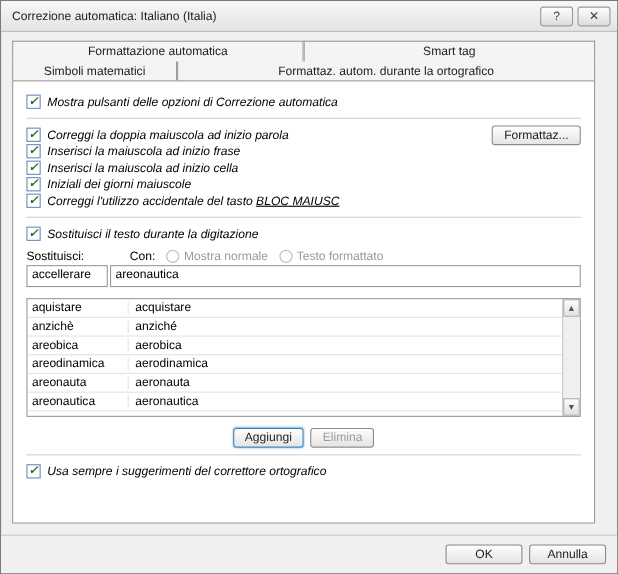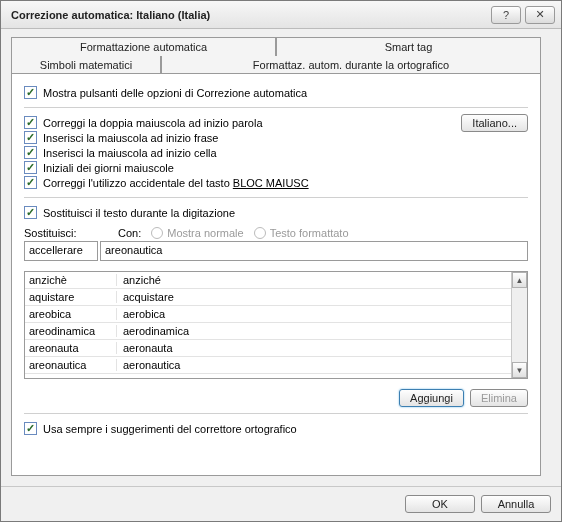--- a/index.html
+++ b/index.html
@@ -1,32 +1,32 @@
 <!DOCTYPE html>
 <html><head>
 <meta charset="utf-8">
 <style>
   * { box-sizing: border-box; font-family: "Segoe UI", Tahoma, sans-serif; font-size: 11px; }
   body { margin: 0; background: #ececec; width: 562px; height: 522px; overflow: hidden; }
   .window { width: 562px; height: 522px; background: #f0f0f0; border: 1px solid #7a7a7a; display: flex; flex-direction: column; }
   .titlebar { height: 28px; background: linear-gradient(#f7f7f7, #e4e4e4); border-bottom: 1px solid #bbb; display: flex; align-items: center; padding: 0 6px 0 10px; }
-  .titlebar .title { flex: 1; color: #222; font-weight: bold; }
+  .titlebar .title { flex: 1; color: #222; }
   .titlebar .tbtn { width: 30px; height: 18px; margin-left: 4px; border: 1px solid #9a9a9a; border-radius: 3px; background: linear-gradient(#fefefe,#dcdcdc); display:flex;align-items:center;justify-content:center; color:#444; font-size:11px;}
   .client { flex:1; padding: 8px 20px 10px 10px; display:flex; flex-direction:column; }
   .tabstrip { display:flex; flex-wrap:wrap; }
   .tabrow { display:flex; width:100%; }
   .tab { border:1px solid #9a9a9a; border-bottom:none; background:#f4f4f4; padding:3px 0; text-align:center; color:#222; }
   .tabrow.top .tab { flex:1; }
   .tabrow.bot .tab { border-top:none; }
   .tabrow.bot .tab.active { background:#fff; border-bottom:1px solid #fff; position:relative; z-index:2; }
   .tabrow.bot .tab.t1 { width: 170px;}
   .tabrow.bot .tab.t2 { width: 150px;}
   .tabrow.bot .tab.t3 { flex:1;}
   .panel { border:1px solid #9a9a9a; background:#fff; flex:1; margin-top:-1px; padding:10px 12px; display:flex; flex-direction:column; overflow:hidden;}
-  .row { display:flex; align-items:center; margin:2px 0; }
+  .row { display:flex; align-items:center; margin:2px 0;font-style:italic; }
   .chk { width:13px; height:13px; border:1px solid #6a8bbf; background:#fff; margin-right:6px; display:flex; align-items:center; justify-content:center; flex-shrink:0;}
   .chk.checked::after { content:"✓"; color:#2b6b2b; font-size:11px; line-height:11px; font-weight:bold;}
   .hr { height:1px; background:#d0d0d0; margin:6px 0; }
   .btn { border:1px solid #8a8a8a; background:linear-gradient(#fefefe,#e4e4e4); padding:2px 10px; border-radius:3px; color:#222; }
   .btn.disabled { color:#9a9a9a; }
   .btn.primary { border:1px solid #3c7fb1; box-shadow:0 0 2px #6cb7e8; }
   .ex-row { display:flex; }
   .ex-row .left { flex:1; }
   .radio { width:12px;height:12px;border:1px solid #888;border-radius:50%;margin:0 4px 0 10px;display:inline-block;vertical-align:middle; position:relative;}
   .radio.dis{border-color:#bbb;}
@@ -36,21 +36,21 @@
   .input.k { width:74px; margin-right:2px;}
   .input.v { flex:1;}
   .listwrap { margin-top:10px; border:1px solid #9a9a9a; display:flex; height:108px;}
   .list { flex:1; overflow:hidden;}
   .lrow { display:flex; border-bottom:1px solid #e3e3e3; height:17px; align-items:center;}
   .lrow .c1 { width:92px; padding-left:4px; border-right:1px solid #e3e3e3;}
   .lrow .c2 { flex:1; padding-left:6px;}
   .scroll { width:16px; background:#efefef; border-left:1px solid #c8c8c8; display:flex; flex-direction:column;}
   .sbtn { height:16px; border:1px solid #b0b0b0; background:linear-gradient(#fefefe,#e0e0e0); display:flex;align-items:center;justify-content:center; font-size:8px;color:#555;}
   .strack{flex:1;}
-  .actions { display:flex; justify-content:flex-end; gap:6px; margin-top:10px;}
+  .actions { display:flex; justify-content:center; gap:6px; margin-top:10px;}
   .footer { display:flex; justify-content:flex-end; gap:6px; padding:8px 10px; border-top:1px solid #c8c8c8; background:#f0f0f0;}
   .underline-letter { text-decoration: underline; }
   .lblrow { display:flex; align-items:center; margin-top:6px;}
   .lblrow .l1 { width:94px;}
 </style>
 </head>
 <body>
 
 <div class="window">
   <div class="titlebar">
@@ -99,21 +99,21 @@
             <span>Iniziali dei giorni maiuscole</span>
           </div>
           <div class="row">
             <span class="chk checked"></span>
             <span>
               <span>Correggi l'utilizzo accidentale del tasto </span><span class="underline-letter">BLOC MAIUSC</span>
             </span>
           </div>
         </div>
         <div>
-          <div class="btn">Italiano...</div>
+          <div class="btn">Formattaz...</div>
         </div>
       </div>
 
       <div class="hr"></div>
 
       <div class="row">
         <span class="chk checked"></span>
         <span>Sostituisci il testo durante la digitazione</span>
       </div>
 
@@ -127,26 +127,26 @@
       </div>
 
       <div class="fields">
         <div class="input k">accellerare</div>
         <div class="input v">areonautica</div>
       </div>
 
       <div class="listwrap">
         <div class="list" id="list">
             <div class="lrow">
+              <span class="c1">aquistare</span>
+              <span class="c2">acquistare</span>
+            </div>
+            <div class="lrow">
               <span class="c1">anzichè</span>
               <span class="c2">anziché</span>
-            </div>
-            <div class="lrow">
-              <span class="c1">aquistare</span>
-              <span class="c2">acquistare</span>
             </div>
             <div class="lrow">
               <span class="c1">areobica</span>
               <span class="c2">aerobica</span>
             </div>
             <div class="lrow">
               <span class="c1">areodinamica</span>
               <span class="c2">aerodinamica</span>
             </div>
             <div class="lrow">

